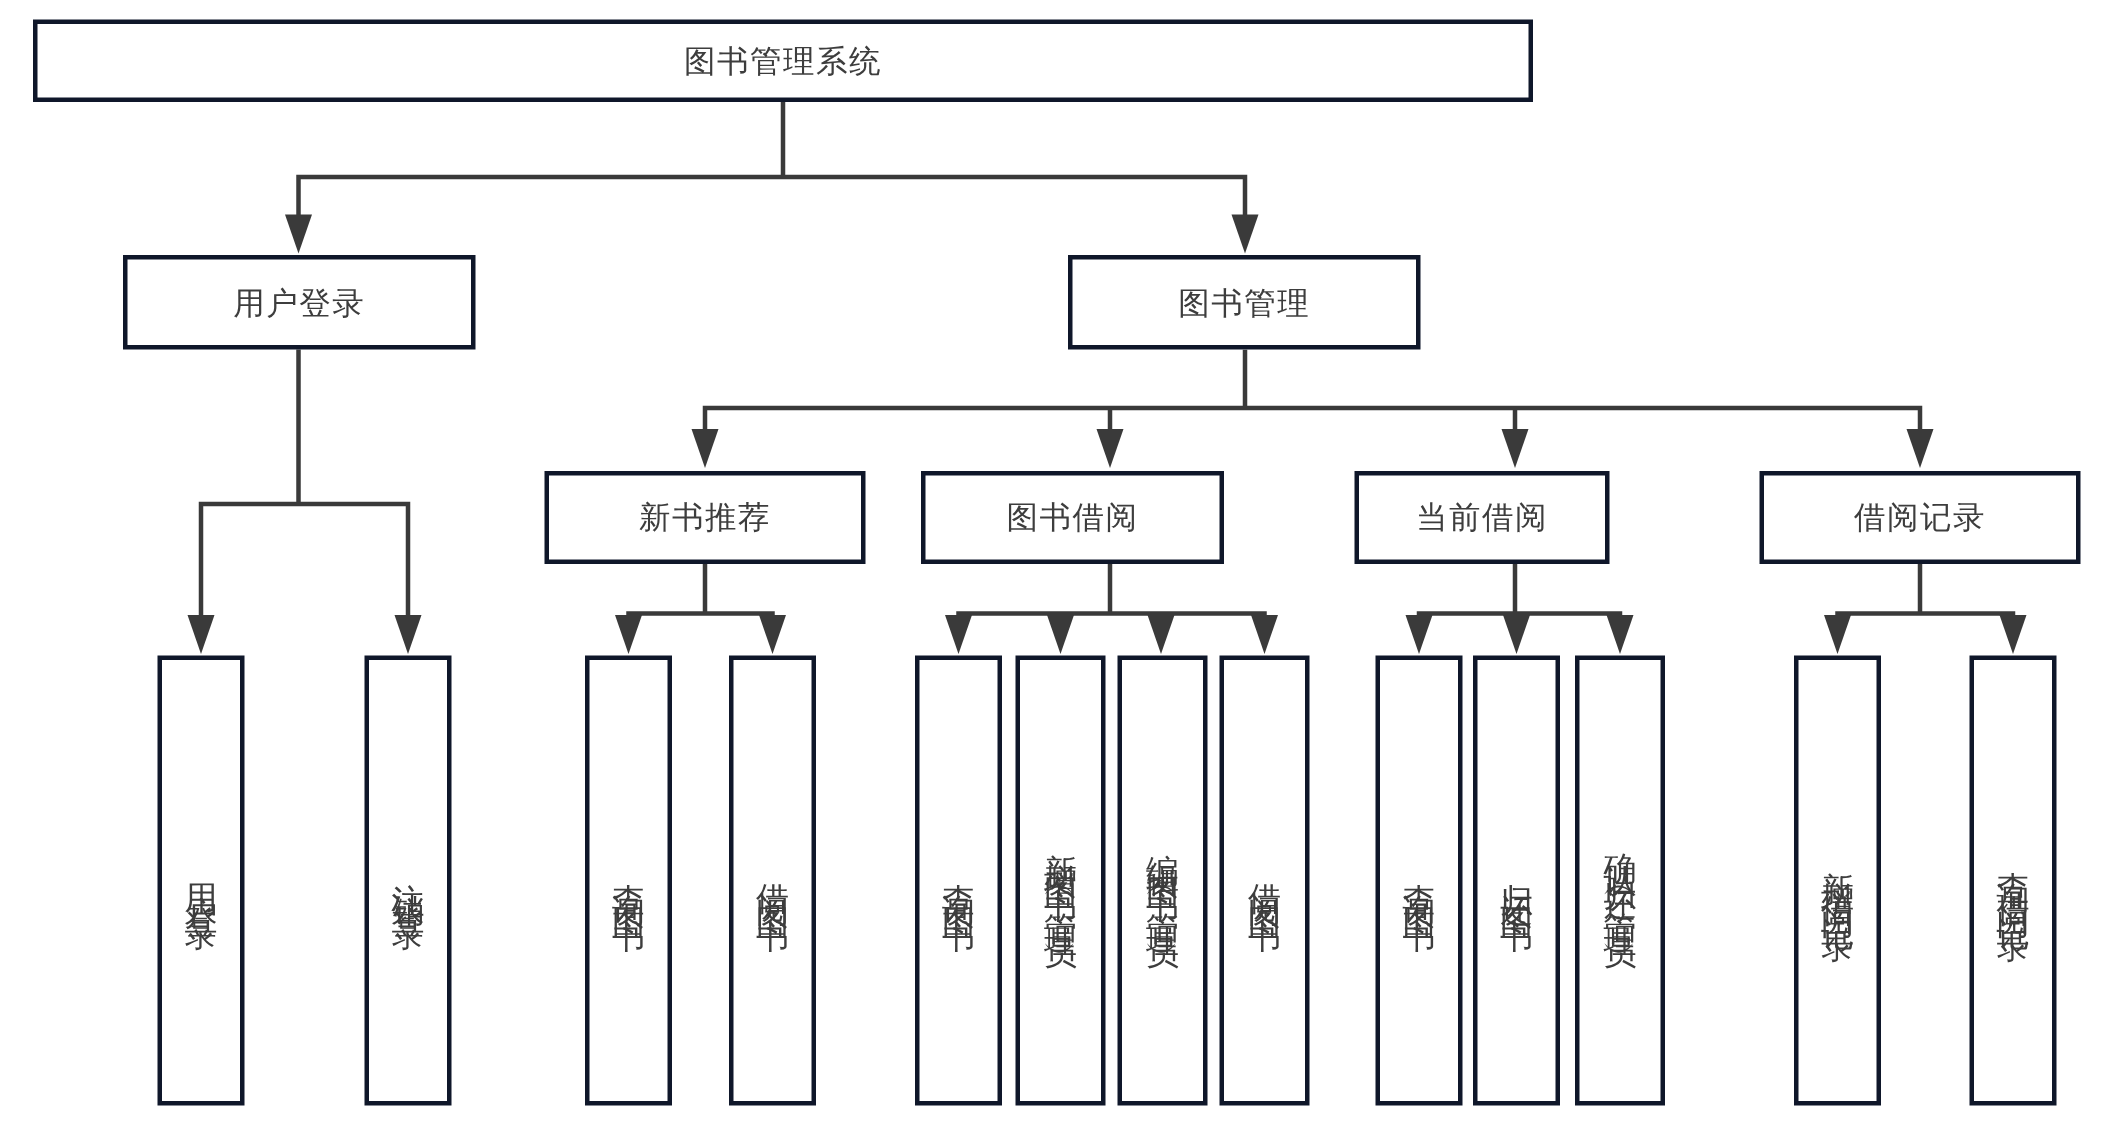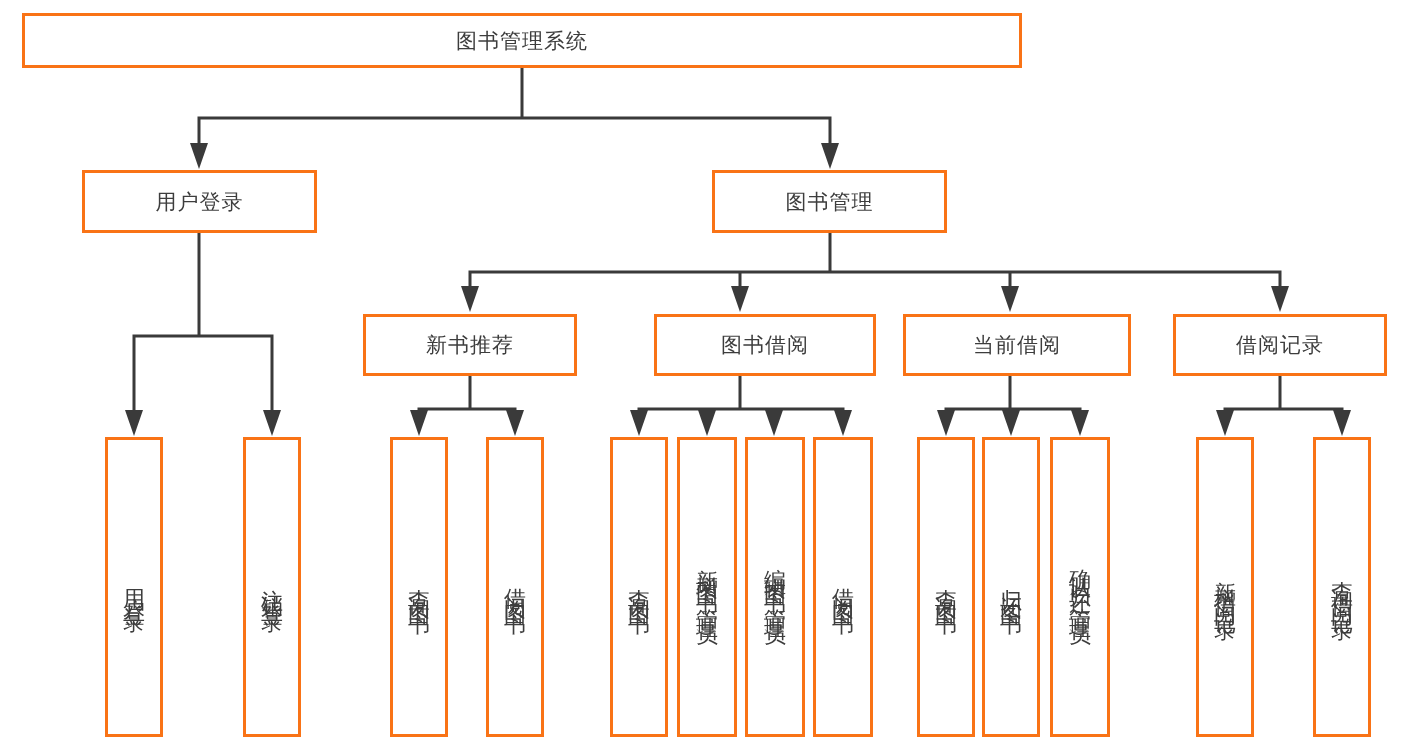--- a/index.html
+++ b/index.html
@@ -18,21 +18,21 @@
   #connectors {
     position: absolute;
     left: 0;
     top: 0;
     width: 1405px;
     height: 747px;
   }
   .node {
     position: absolute;
     box-sizing: border-box;
-    border: 3px solid #f97316;
+    border: 3px solid #0f172a;
     background: #ffffff;
     display: flex;
     align-items: center;
     justify-content: center;
     color: #3d3d3d;
   }
   .hbox {
     font-size: 21px;
     letter-spacing: 1px;
     white-space: nowrap;
@@ -113,24 +113,24 @@
   <div class="node hbox" style="left:82px; top:170px; width:235px; height:63px;">
     <span>用户登录</span>
   </div>
   <div class="node hbox" style="left:712px; top:170px; width:235px; height:63px;">
     <span>图书管理</span>
   </div>
 
   <div class="node hbox" style="left:363px; top:314px; width:214px; height:62px;">
     <span>新书推荐</span>
   </div>
-  <div class="node hbox" style="left:654px; top:314px; width:222px; height:62px;">
+  <div class="node hbox" style="left:614px; top:314px; width:202px; height:62px;">
     <span>图书借阅</span>
   </div>
-  <div class="node hbox" style="left:903px; top:314px; width:228px; height:62px;align-items:center;">
+  <div class="node hbox" style="left:903px; top:314px; width:170px; height:62px;align-items:center;">
     <span>当前借阅</span>
   </div>
   <div class="node hbox" style="left:1173px; top:314px; width:214px; height:62px;">
     <span>借阅记录</span>
   </div>
 
   <div class="node vbox" style="left:105px; top:437px; width:58px; height:300px;">
     <span class="vtext">用户登录</span>
   </div>
   <div class="node vbox" style="left:243px; top:437px; width:58px; height:300px;">

